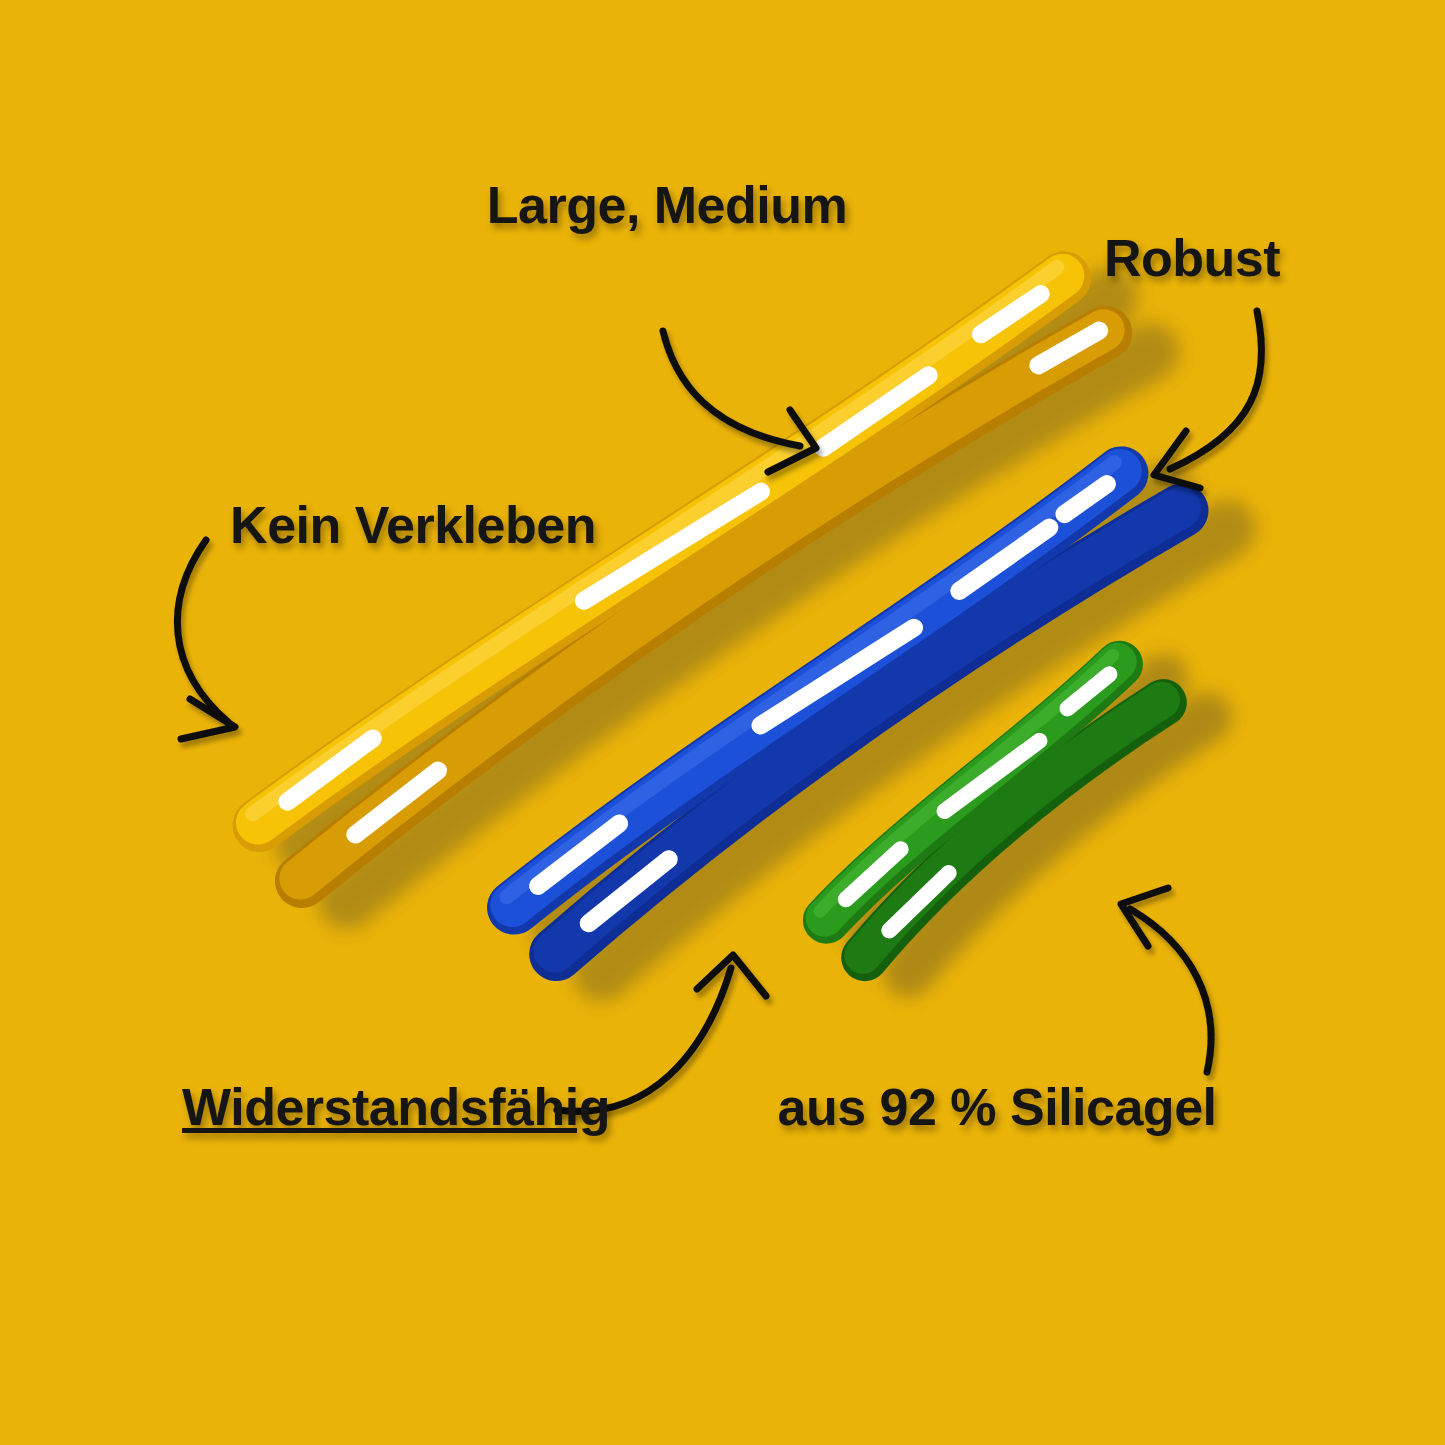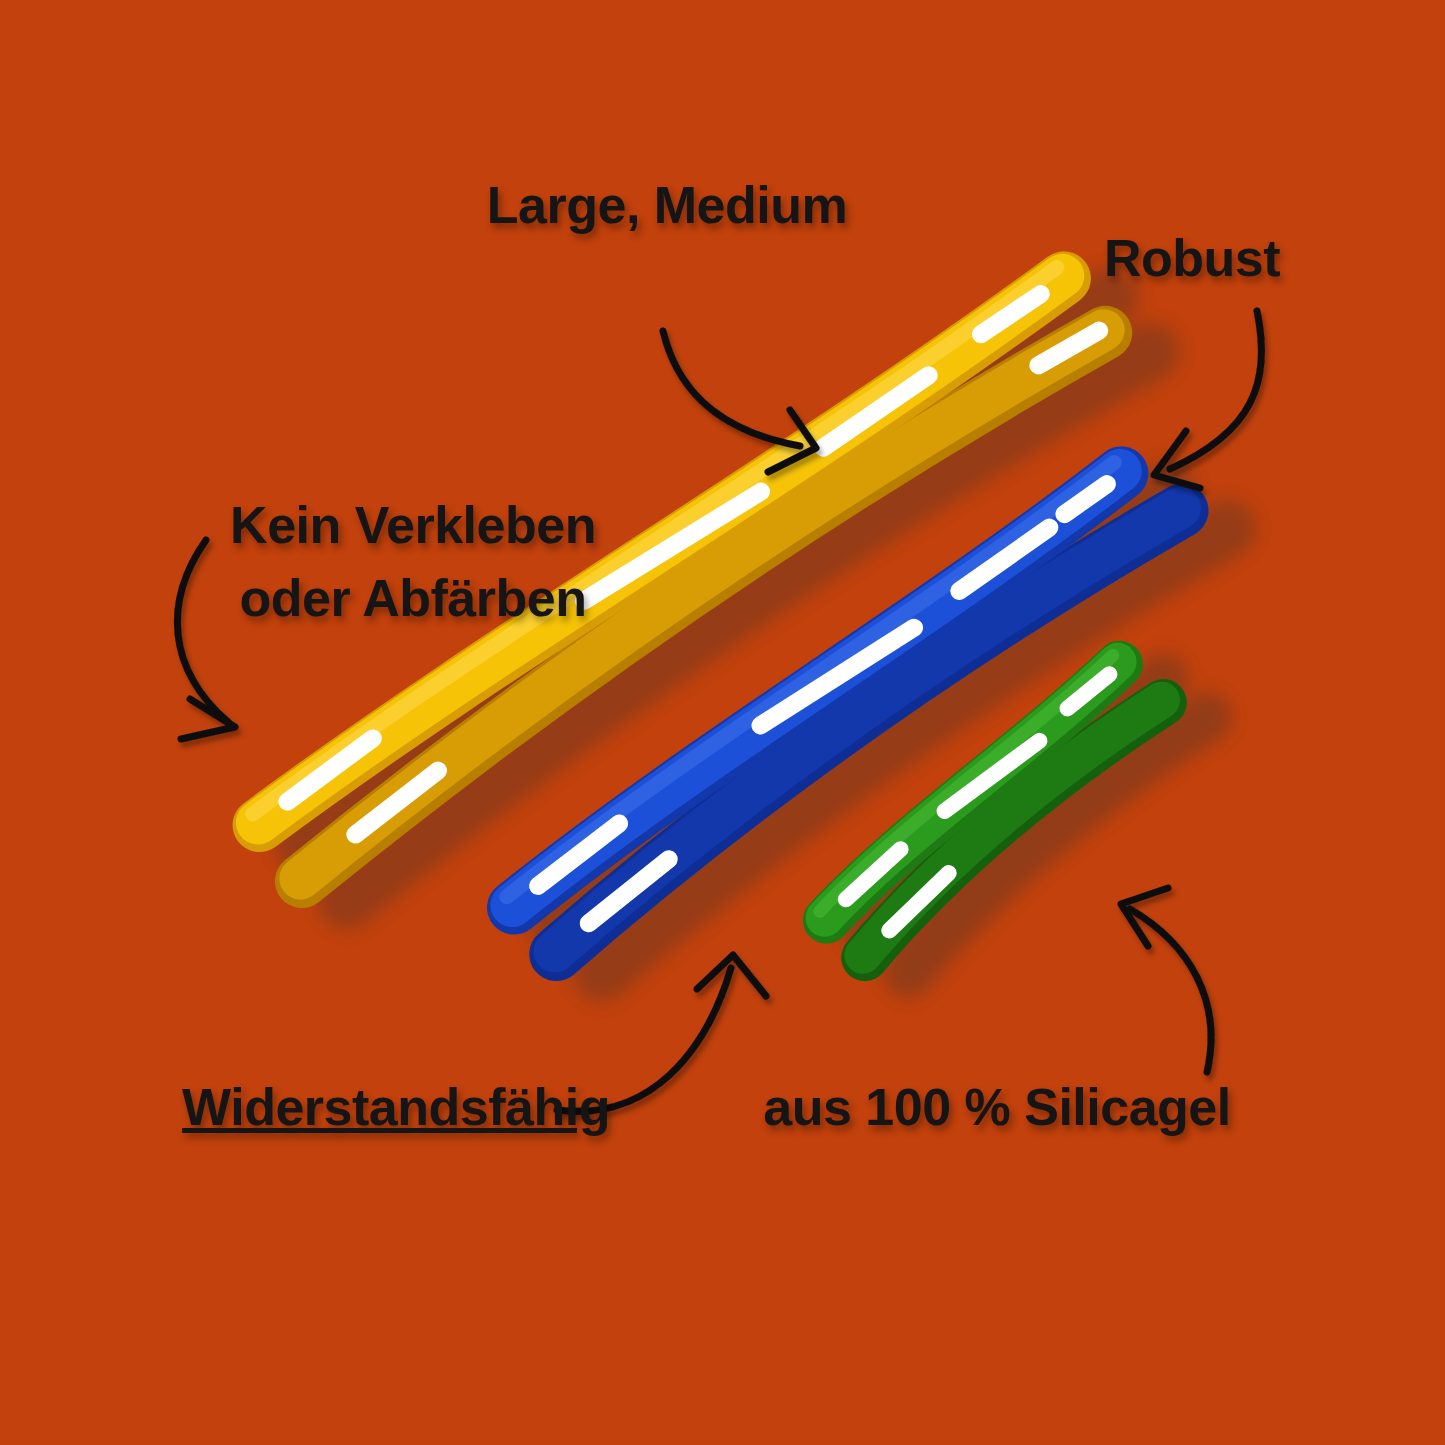--- a/index.html
+++ b/index.html
@@ -1,17 +1,17 @@
 <!DOCTYPE html>
 <html><head>
 <meta charset="utf-8">
 <style>
   html,body{margin:0;padding:0;background:#ffffff;}
   .stage{
-    position:relative;width:1445px;height:1445px;background:#c2410c;
+    position:relative;width:1445px;height:1445px;background:#eab308;
     font-family:"Liberation Sans",sans-serif;overflow:hidden;
   }
   svg.canvas{position:absolute;left:0;top:0;width:1445px;height:1445px;}
   .label{
     position:absolute;transform:translateX(-50%);
     text-align:center;font-weight:700;font-size:52px;line-height:73px;
     color:#151515;letter-spacing:-0.5px;white-space:nowrap;
     text-shadow:3px 5px 7px rgba(0,0,0,0.35);
   }
   .arrow{fill:none;stroke-width:7;stroke-linecap:round;stroke-linejoin:round;}
@@ -109,22 +109,21 @@
   </svg>
 
   <div class="label" style="left:667px;top:169px;">
     <div>Large, Medium</div>
   </div>
 
   <div class="label" style="left:1192px;top:222px;">Robust</div>
 
   <div class="label" style="left:413px;top:444px;margin-top:45px;">
     <div>Kein Verkleben</div>
-    <div>oder Abfärben</div>
   </div>
 
   <div class="label" style="left:396px;top:1071px;text-decoration:underline;">Widerstandsfähig</div>
 
   <div class="label" style="left:997px;top:1071px;">
-    <div>aus 100 % Silicagel</div>
+    <div>aus 92 % Silicagel</div>
   </div>
 
 </div>
 
 </body></html>

